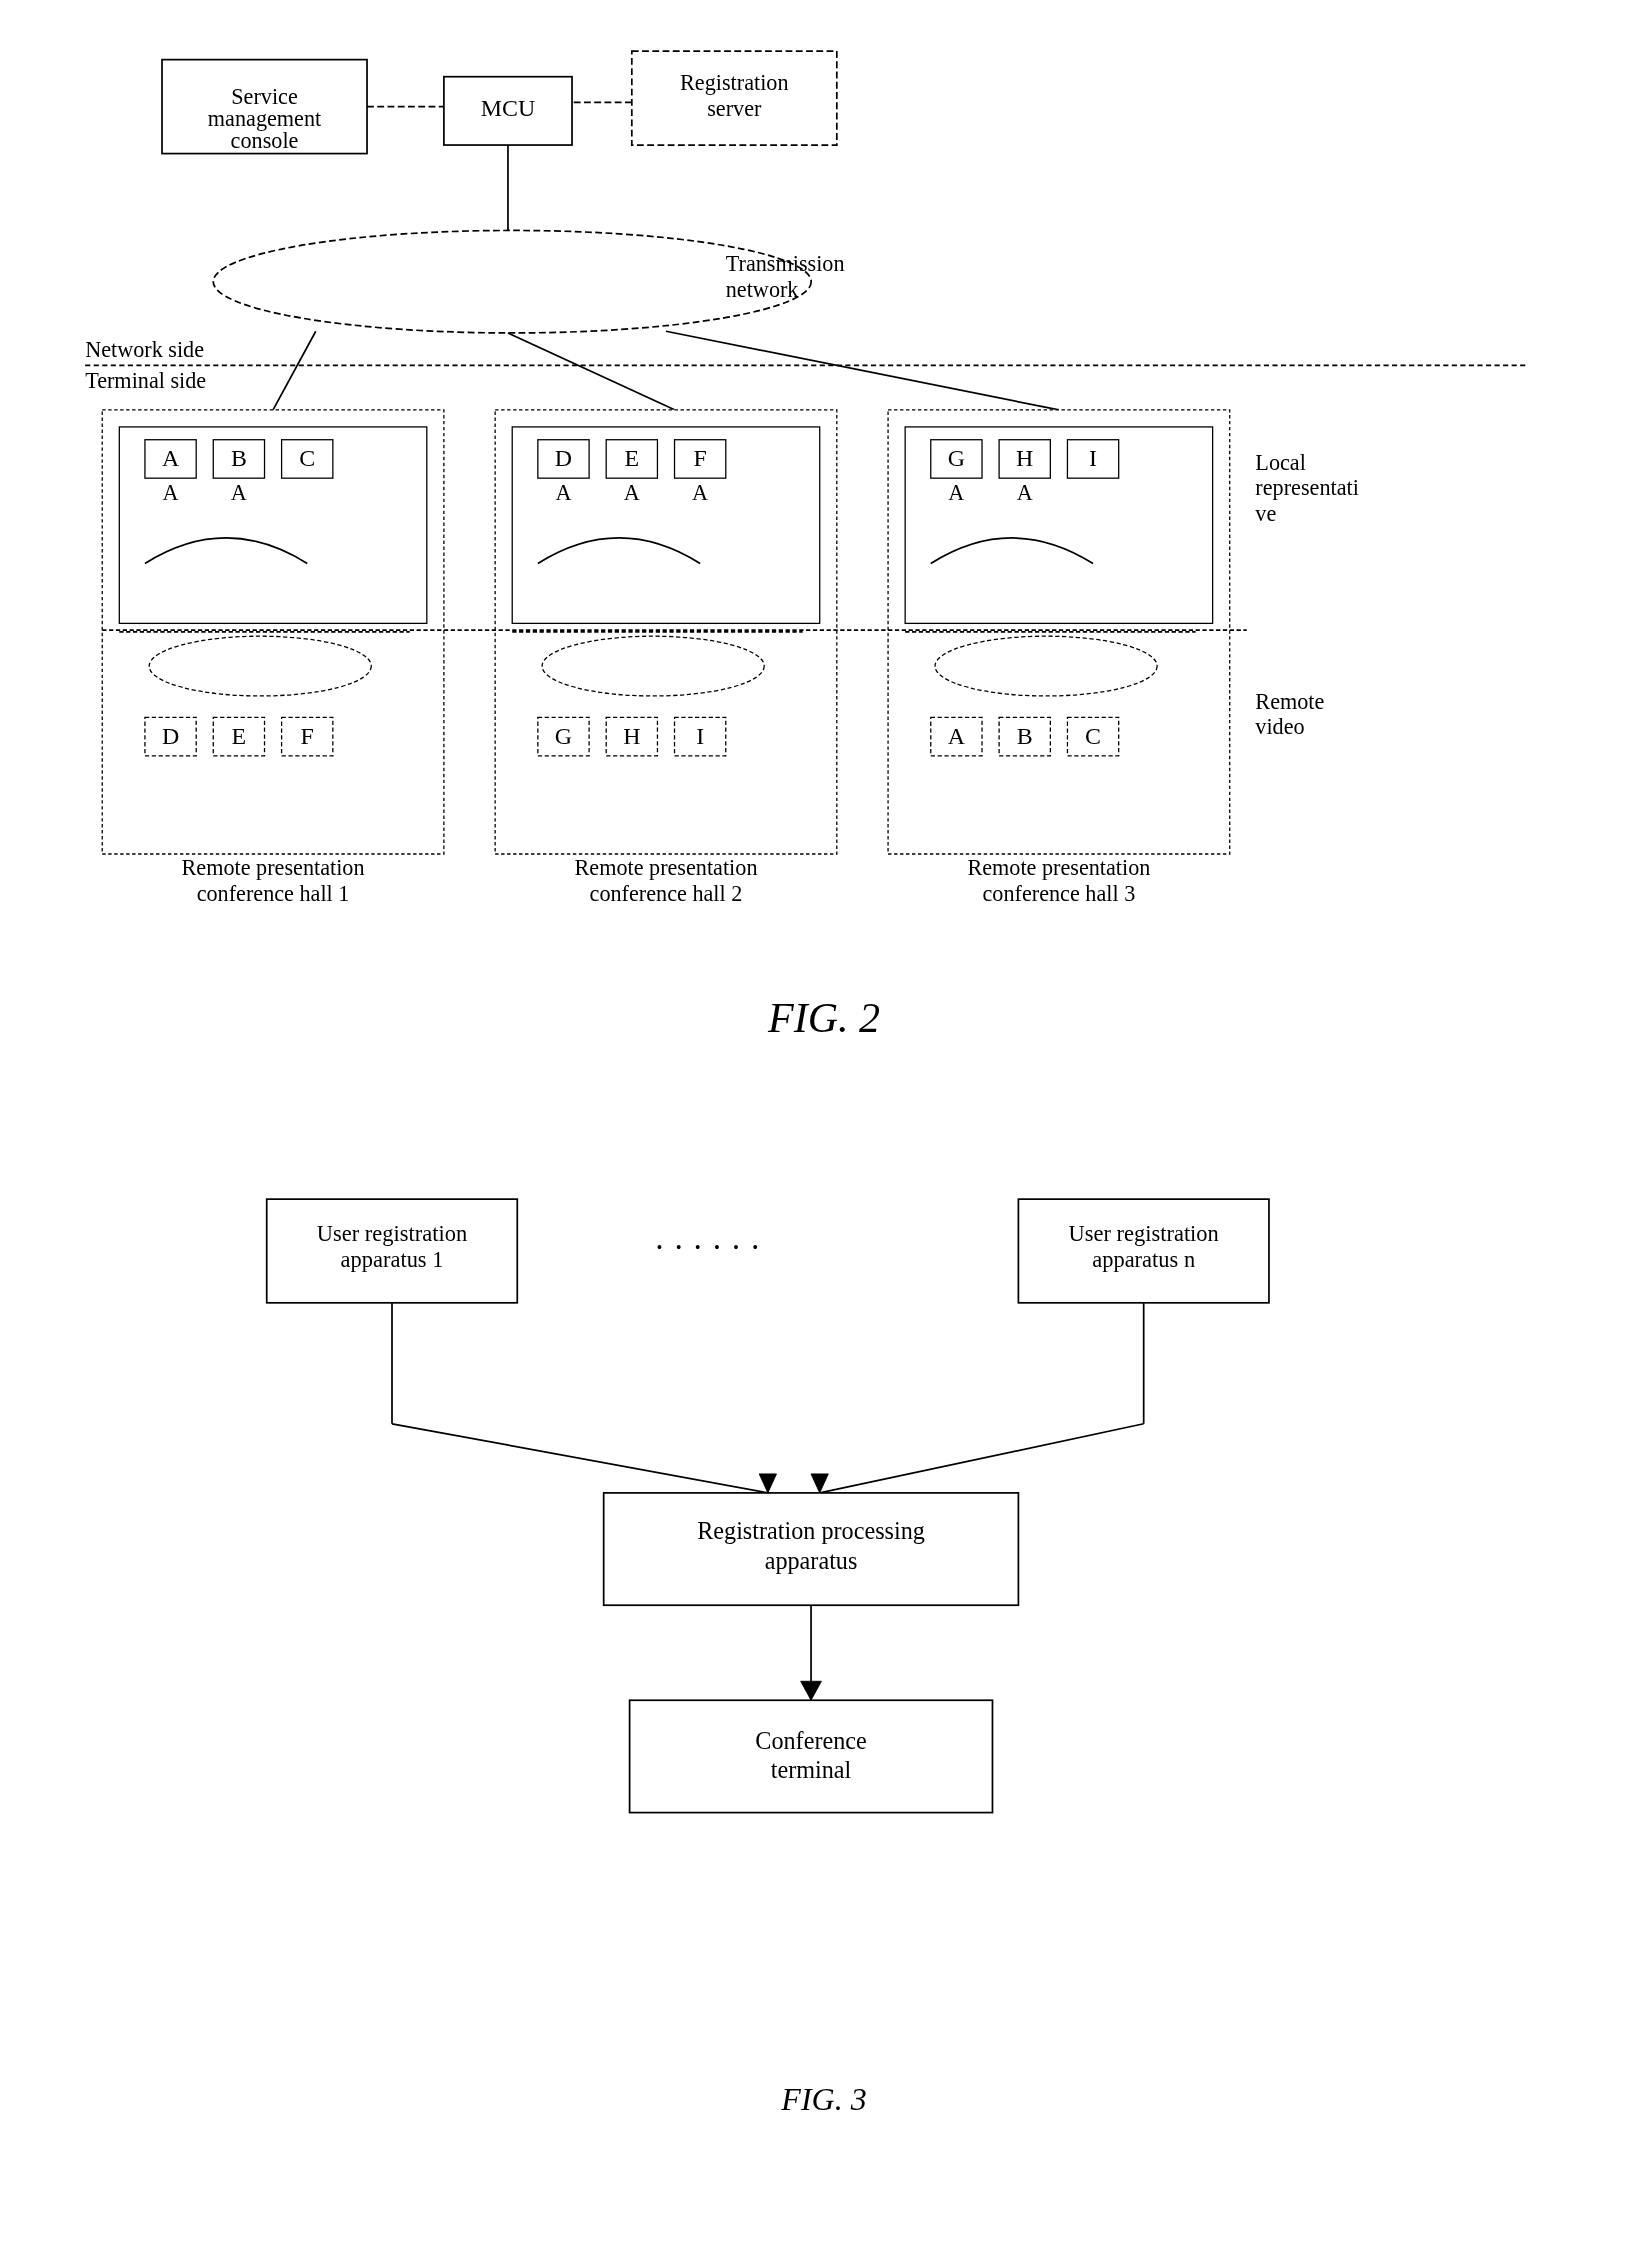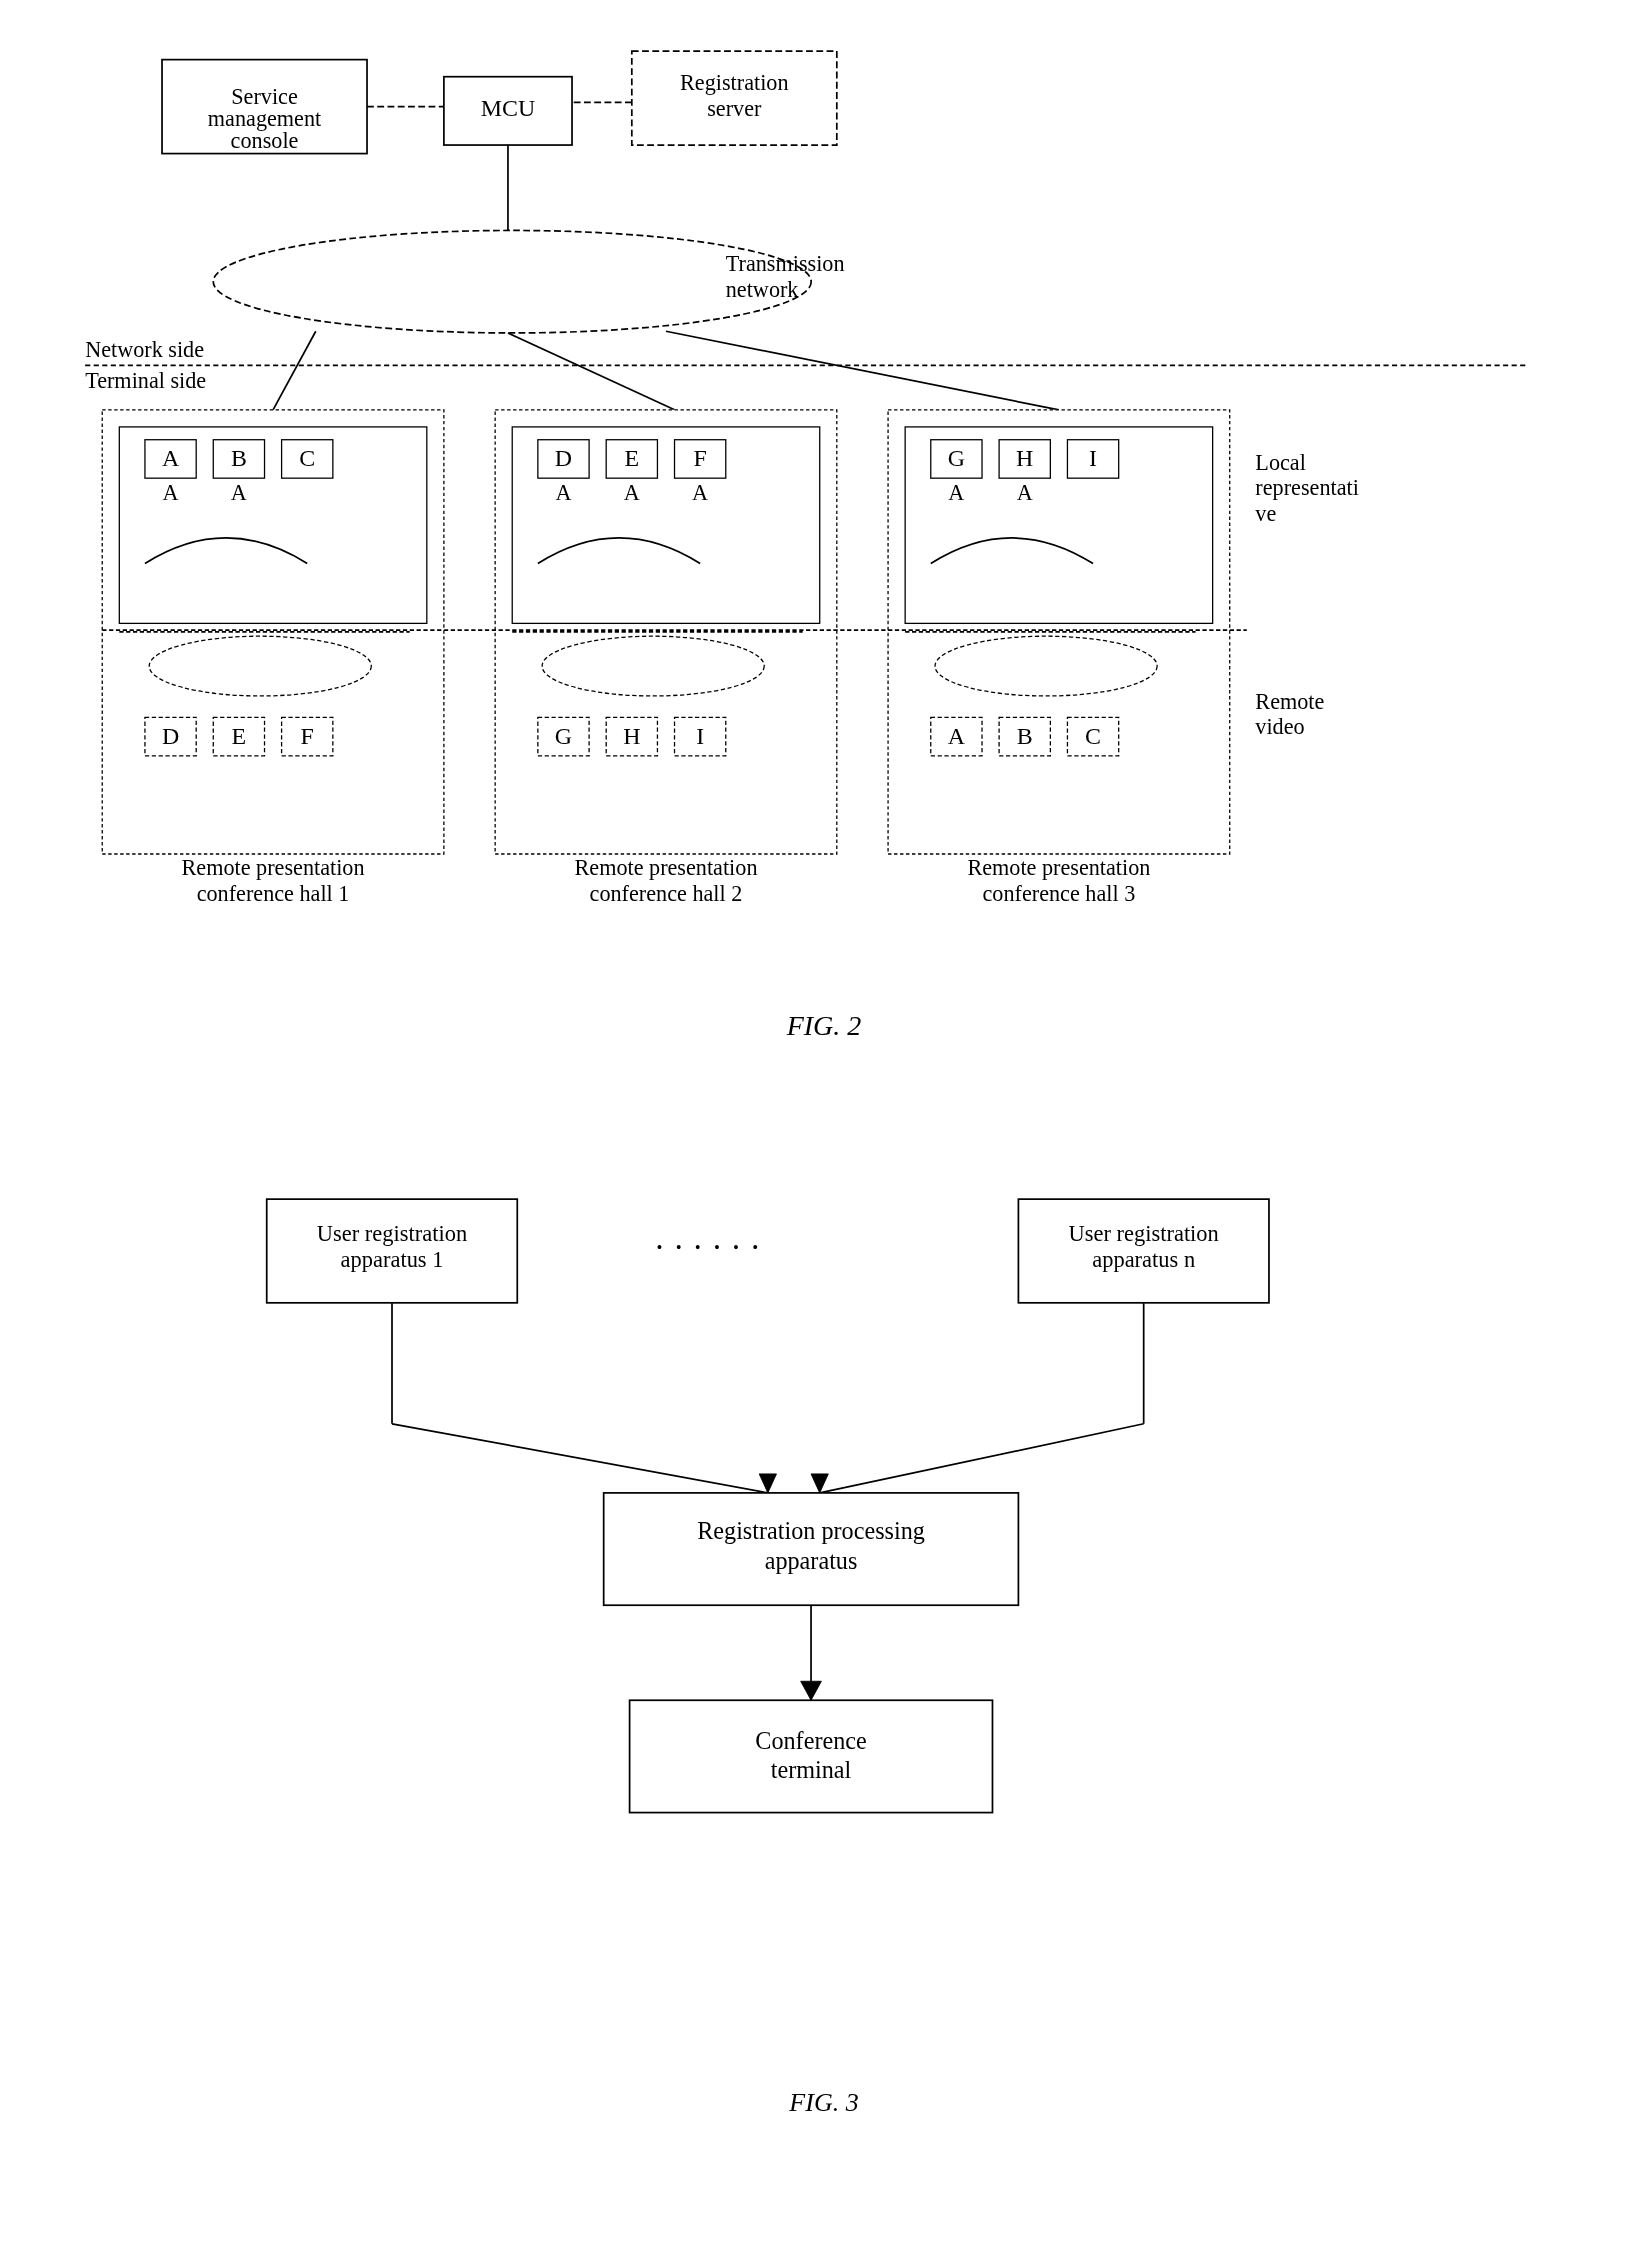--- a/index.html
+++ b/index.html
@@ -190,21 +190,21 @@
       <text x="220" y="82" font-size="26" font-family="Times New Roman" text-anchor="middle">Service</text>
       <text x="220" y="108" font-size="26" font-family="Times New Roman" text-anchor="middle">management</text>
       <text x="220" y="134" font-size="26" font-family="Times New Roman" text-anchor="middle">console</text>
 
       <text x="505" y="96" font-size="28" font-family="Times New Roman" text-anchor="middle">MCU</text>
 
       <text x="770" y="66" font-size="26" font-family="Times New Roman" text-anchor="middle">Registration</text>
       <text x="770" y="96" font-size="26" font-family="Times New Roman" text-anchor="middle">server</text>
     </svg>
 
-    <div style="position:absolute; bottom:17px; left:50%; transform:translateX(-50%); font-size:28px; font-style:italic; font-family:'Times New Roman',serif;">FIG. 2</div>
+    <div style="position:absolute; bottom:17px; left:50%; transform:translateX(-50%); font-size:42px; font-style:italic; font-family:'Times New Roman',serif;">FIG. 2</div>
   </div>
 
   <div class="fig3" style="margin-top:51px;text-decoration:underline;">
     <svg class="svg-overlay" viewBox="0 0 1750 1100" xmlns="http://www.w3.org/2000/svg">
 
       <rect x="230" y="60" width="290" height="120" fill="white" stroke="black" stroke-width="2"></rect>
       <text x="375" y="108" font-size="26" font-family="Times New Roman" text-anchor="middle">User registration</text>
       <text x="375" y="138" font-size="26" font-family="Times New Roman" text-anchor="middle">apparatus 1</text>
 
       <text x="740" y="128" font-size="38" font-family="Times New Roman" text-anchor="middle">· · ·  · · ·</text>
@@ -228,17 +228,17 @@
 
       <line x1="860" y1="530" x2="860" y2="640" stroke="black" stroke-width="2"></line>
       <polygon points="860,640 848,618 872,618"></polygon>
 
       <rect x="650" y="640" width="420" height="130" fill="white" stroke="black" stroke-width="2"></rect>
       <text x="860" y="696" font-size="28" font-family="Times New Roman" text-anchor="middle">Conference</text>
       <text x="860" y="730" font-size="28" font-family="Times New Roman" text-anchor="middle">terminal</text>
 
     </svg>
 
-    <div style="position:absolute; bottom:17px; left:50%; transform:translateX(-50%); font-size:26px; font-style:italic; font-family:'Times New Roman',serif;">FIG. 3</div>
+    <div style="position:absolute; bottom:17px; left:50%; transform:translateX(-50%); font-size:32px; font-style:italic; font-family:'Times New Roman',serif;">FIG. 3</div>
   </div>
 
 </div>
 
 
 </body></html>

